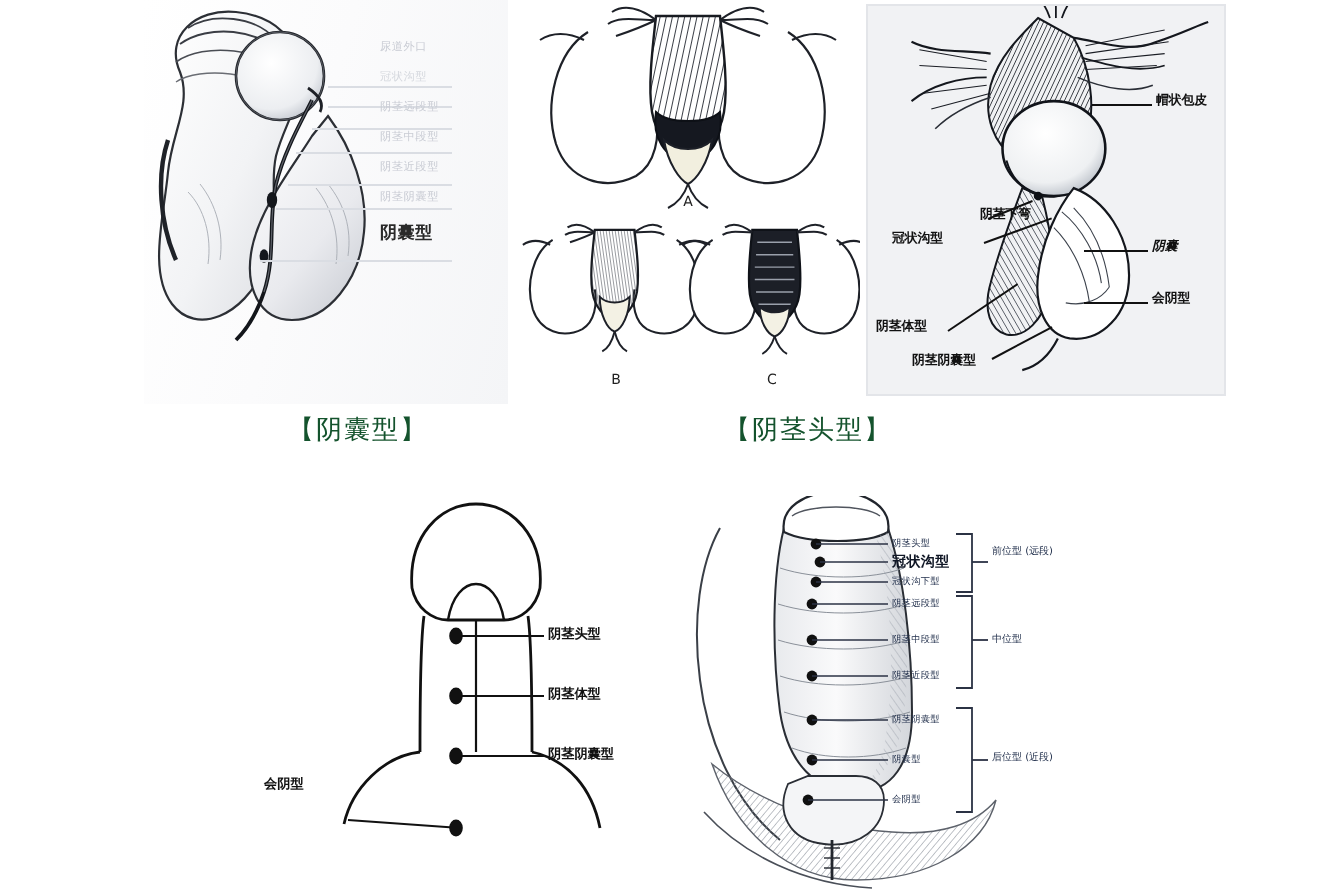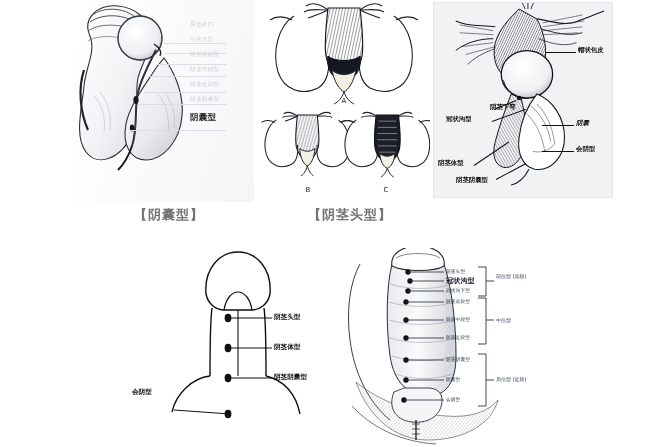--- a/index.html
+++ b/index.html
@@ -9,22 +9,22 @@
     background:#ffffff;
     font-family:"DejaVu Sans","Liberation Sans",sans-serif;
     overflow:hidden;position:relative;
   }
   .figure-sheet{position:absolute;left:0;top:0;width:669px;height:447px;}
 
   
   .panel{position:absolute;box-sizing:border-box;}
   .panel-art{position:absolute;left:0;top:0;width:100%;height:100%;}
   .panel-caption{
-    position:absolute;left:6px;width:100%;text-align:center;
-    color:#737373;font-weight:bold;font-size:13px;letter-spacing:1px;
+    position:absolute;left:16px;width:100%;text-align:center;
+    color:#14532d;font-weight:normal;font-size:13px;letter-spacing:1px;
     font-family:"DejaVu Sans","Liberation Sans",sans-serif;
   }
 
   
   #panel-scrotal{left:72px;top:0px;width:182px;height:202px;background:#fdfdfd;}
   #panel-scrotal .tint{
     position:absolute;left:0;top:0;width:100%;height:100%;
     background:linear-gradient(105deg,#ffffff 0%,#fbfbfc 45%,#f4f5f7 100%);
   }
   .p1-labels{position:absolute;right:2px;top:22px;width:62px;}
@@ -228,21 +228,21 @@
             <path d="M68 10 C58 10 50 8 44 12"></path>
           <path d="M104 10 C112 4 120 2 126 6"></path>
             <path d="M104 10 C114 10 122 8 128 12"></path>
           <path d="M34 20 C26 16 18 16 12 20"></path>
           <path d="M138 20 C146 16 154 16 160 20"></path>
         </g>
       </g>
       <text class="sub-letter" x="128" y="192" font-size="6" fill="#222" text-anchor="middle">C</text>
     </svg>
 
-    <div class="panel-caption" style="top:206px;">【阴茎头型】</div>
+    <div class="panel-caption" style="top:206px;text-align:right;">【阴茎头型】</div>
   </div>
 
   <div class="panel" id="panel-shaft">
     <svg class="panel-art" viewBox="0 0 180 196">
       <defs>
         <pattern id="engr1" width="2.2" height="2.2" patternUnits="userSpaceOnUse" patternTransform="rotate(25)">
           <path d="M0 0 L0 2.2" stroke="#2e323a" stroke-width=".85"></path>
         </pattern>
         <pattern id="engr2" width="2.6" height="2.6" patternUnits="userSpaceOnUse" patternTransform="rotate(-30)">
           <path d="M0 0 L0 2.6" stroke="#4c515b" stroke-width=".8"></path>

